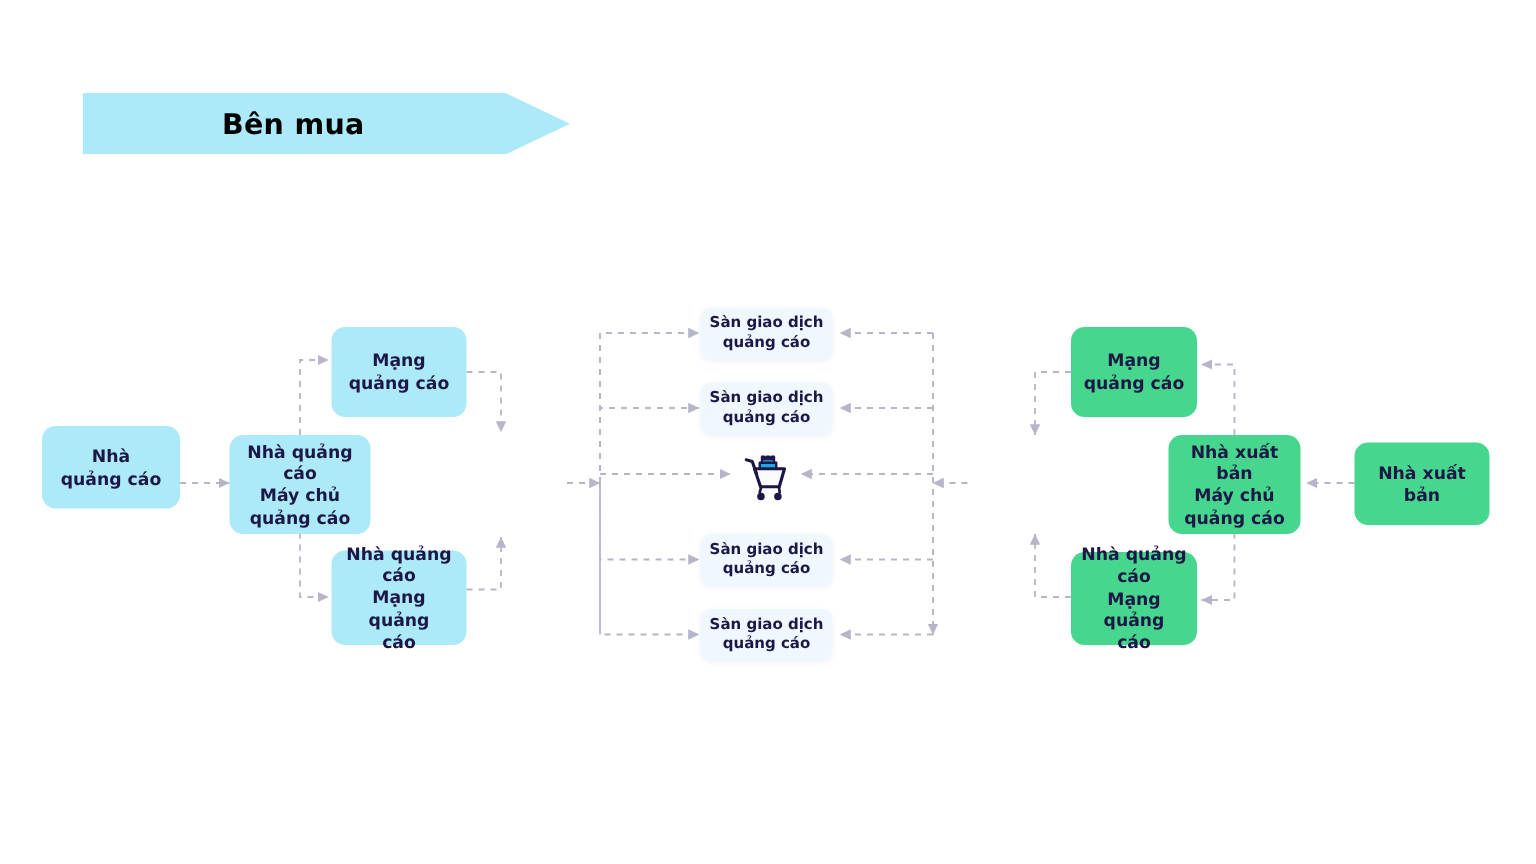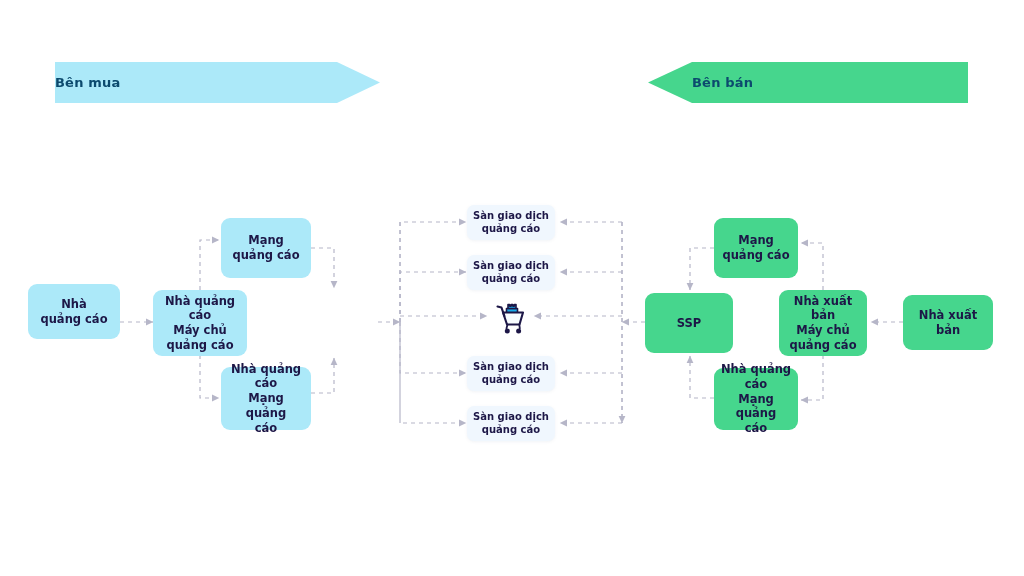--- a/index.html
+++ b/index.html
@@ -8,22 +8,22 @@
     background:#ffffff;
     font-family:"DejaVu Sans","Liberation Sans",sans-serif;
     overflow:hidden;
     position:relative;
   }
   #stage{position:absolute;left:0;top:0;width:1024px;height:576px;}
 
   
   .banner{
     position:absolute;
-    display:flex;align-items:center;justify-content:flex-start;
-    font-weight:bold;font-size:13px;color:#0c4a6e;
+    display:flex;align-items:center;justify-content:center;
+    font-weight:bold;font-size:19px;color:#000000;
     letter-spacing:.2px;
   }
   .banner-buy{
     left:55px;top:62px;width:325px;height:41px;
     background:#ace9f9;
     clip-path:polygon(0 0, 282px 0, 100% 50%, 282px 100%, 0 100%);
     padding-right:44px;box-sizing:border-box;
   }
   .banner-sell{
     left:648px;top:62px;width:320px;height:41px;
@@ -61,23 +61,20 @@
   #cart{position:absolute;left:489px;top:292px;width:46px;height:46px;}
 </style>
 </head>
 <body>
 
 <div id="stage">
 
   <div class="banner banner-buy">
     <span>Bên mua</span>
   </div>
-  <div class="banner banner-sell">
-    <span>Bên bán</span>
-  </div>
 
   <svg id="wires" viewBox="0 0 1024 576">
     <defs>
       <marker id="ar" markerWidth="7" markerHeight="7" refX="6" refY="3.5" orient="auto">
         <path d="M0,0.6 L6.2,3.5 L0,6.4 z" fill="#b6b6c8"></path>
       </marker>
     </defs>
     <g stroke="#b6b6c8" stroke-width="1.2" fill="none" stroke-dasharray="4 4" marker-end="url(#ar)">
 
       <path d="M120,322 L153,322"></path>
@@ -194,25 +191,20 @@
 
       <path d="M8.5 14.5 L12.5 15.6 L15.4 24" fill="none" stroke="#1d1747" stroke-width="2.1" stroke-linecap="round" stroke-linejoin="round"></path>
 
       <path d="M18.5 32.5 L17.5 36.3 M30.3 32.5 L30.8 36.3" fill="none" stroke="#1d1747" stroke-width="1.8" stroke-linecap="round"></path>
 
       <circle cx="18.3" cy="39" r="2.5" fill="#1d1747"></circle>
       <circle cx="29.6" cy="39" r="2.5" fill="#1d1747"></circle>
     </svg>
   </div>
 
-  <div class="node green" style="left:645px;top:293px;width:88px;height:60px;">
-    <div>
-      <span>SSP</span>
-    </div>
-  </div>
 
   <div class="node green" style="left:714px;top:218px;width:84px;height:60px;">
     <div>
       <span>Mạng</span>
       <span>quảng cáo</span>
     </div>
   </div>
 
   <div class="node green" style="left:714px;top:368px;width:84px;height:62px;">
     <div>

